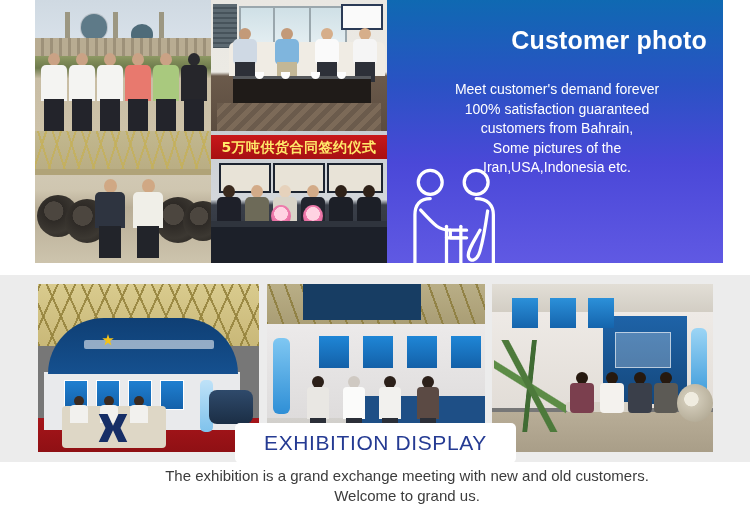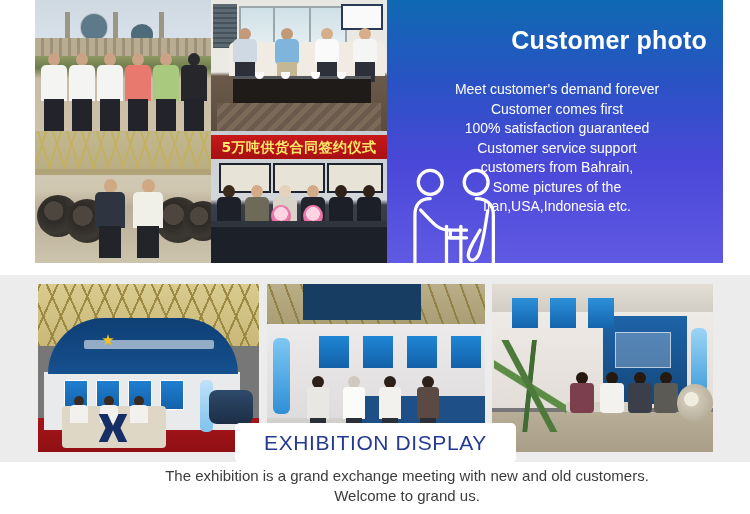--- a/index.html
+++ b/index.html
@@ -591,23 +591,21 @@
         <div class="bouquet" style="left:92px;"></div>
         <div class="deskrow"></div>
       </div>
 
     </div>
 
     <div class="gradient-panel">
       <div class="gp-title">Customer photo</div>
       <div class="gp-lines">
         <div>Meet customer's demand forever</div>
-        <div>Customer comes first</div>
         <div>100% satisfaction guaranteed</div>
-        <div>Customer service support</div>
         <div>customers from Bahrain,</div>
         <div>Some pictures of the</div>
         <div>Iran,USA,Indonesia etc.</div>
       </div>
       <svg class="handshake-icon" viewBox="0 0 105 115">
         <g fill="none" stroke="#ffffff" stroke-width="3.4" stroke-linecap="round" stroke-linejoin="round">
           <circle cx="24" cy="16" r="12.5"></circle>
           <circle cx="72" cy="16" r="12.5"></circle>
           <path d="M24 33 C13 33 8 40 8 50 L8 112"></path>
           <path d="M41 112 L41 62"></path>

